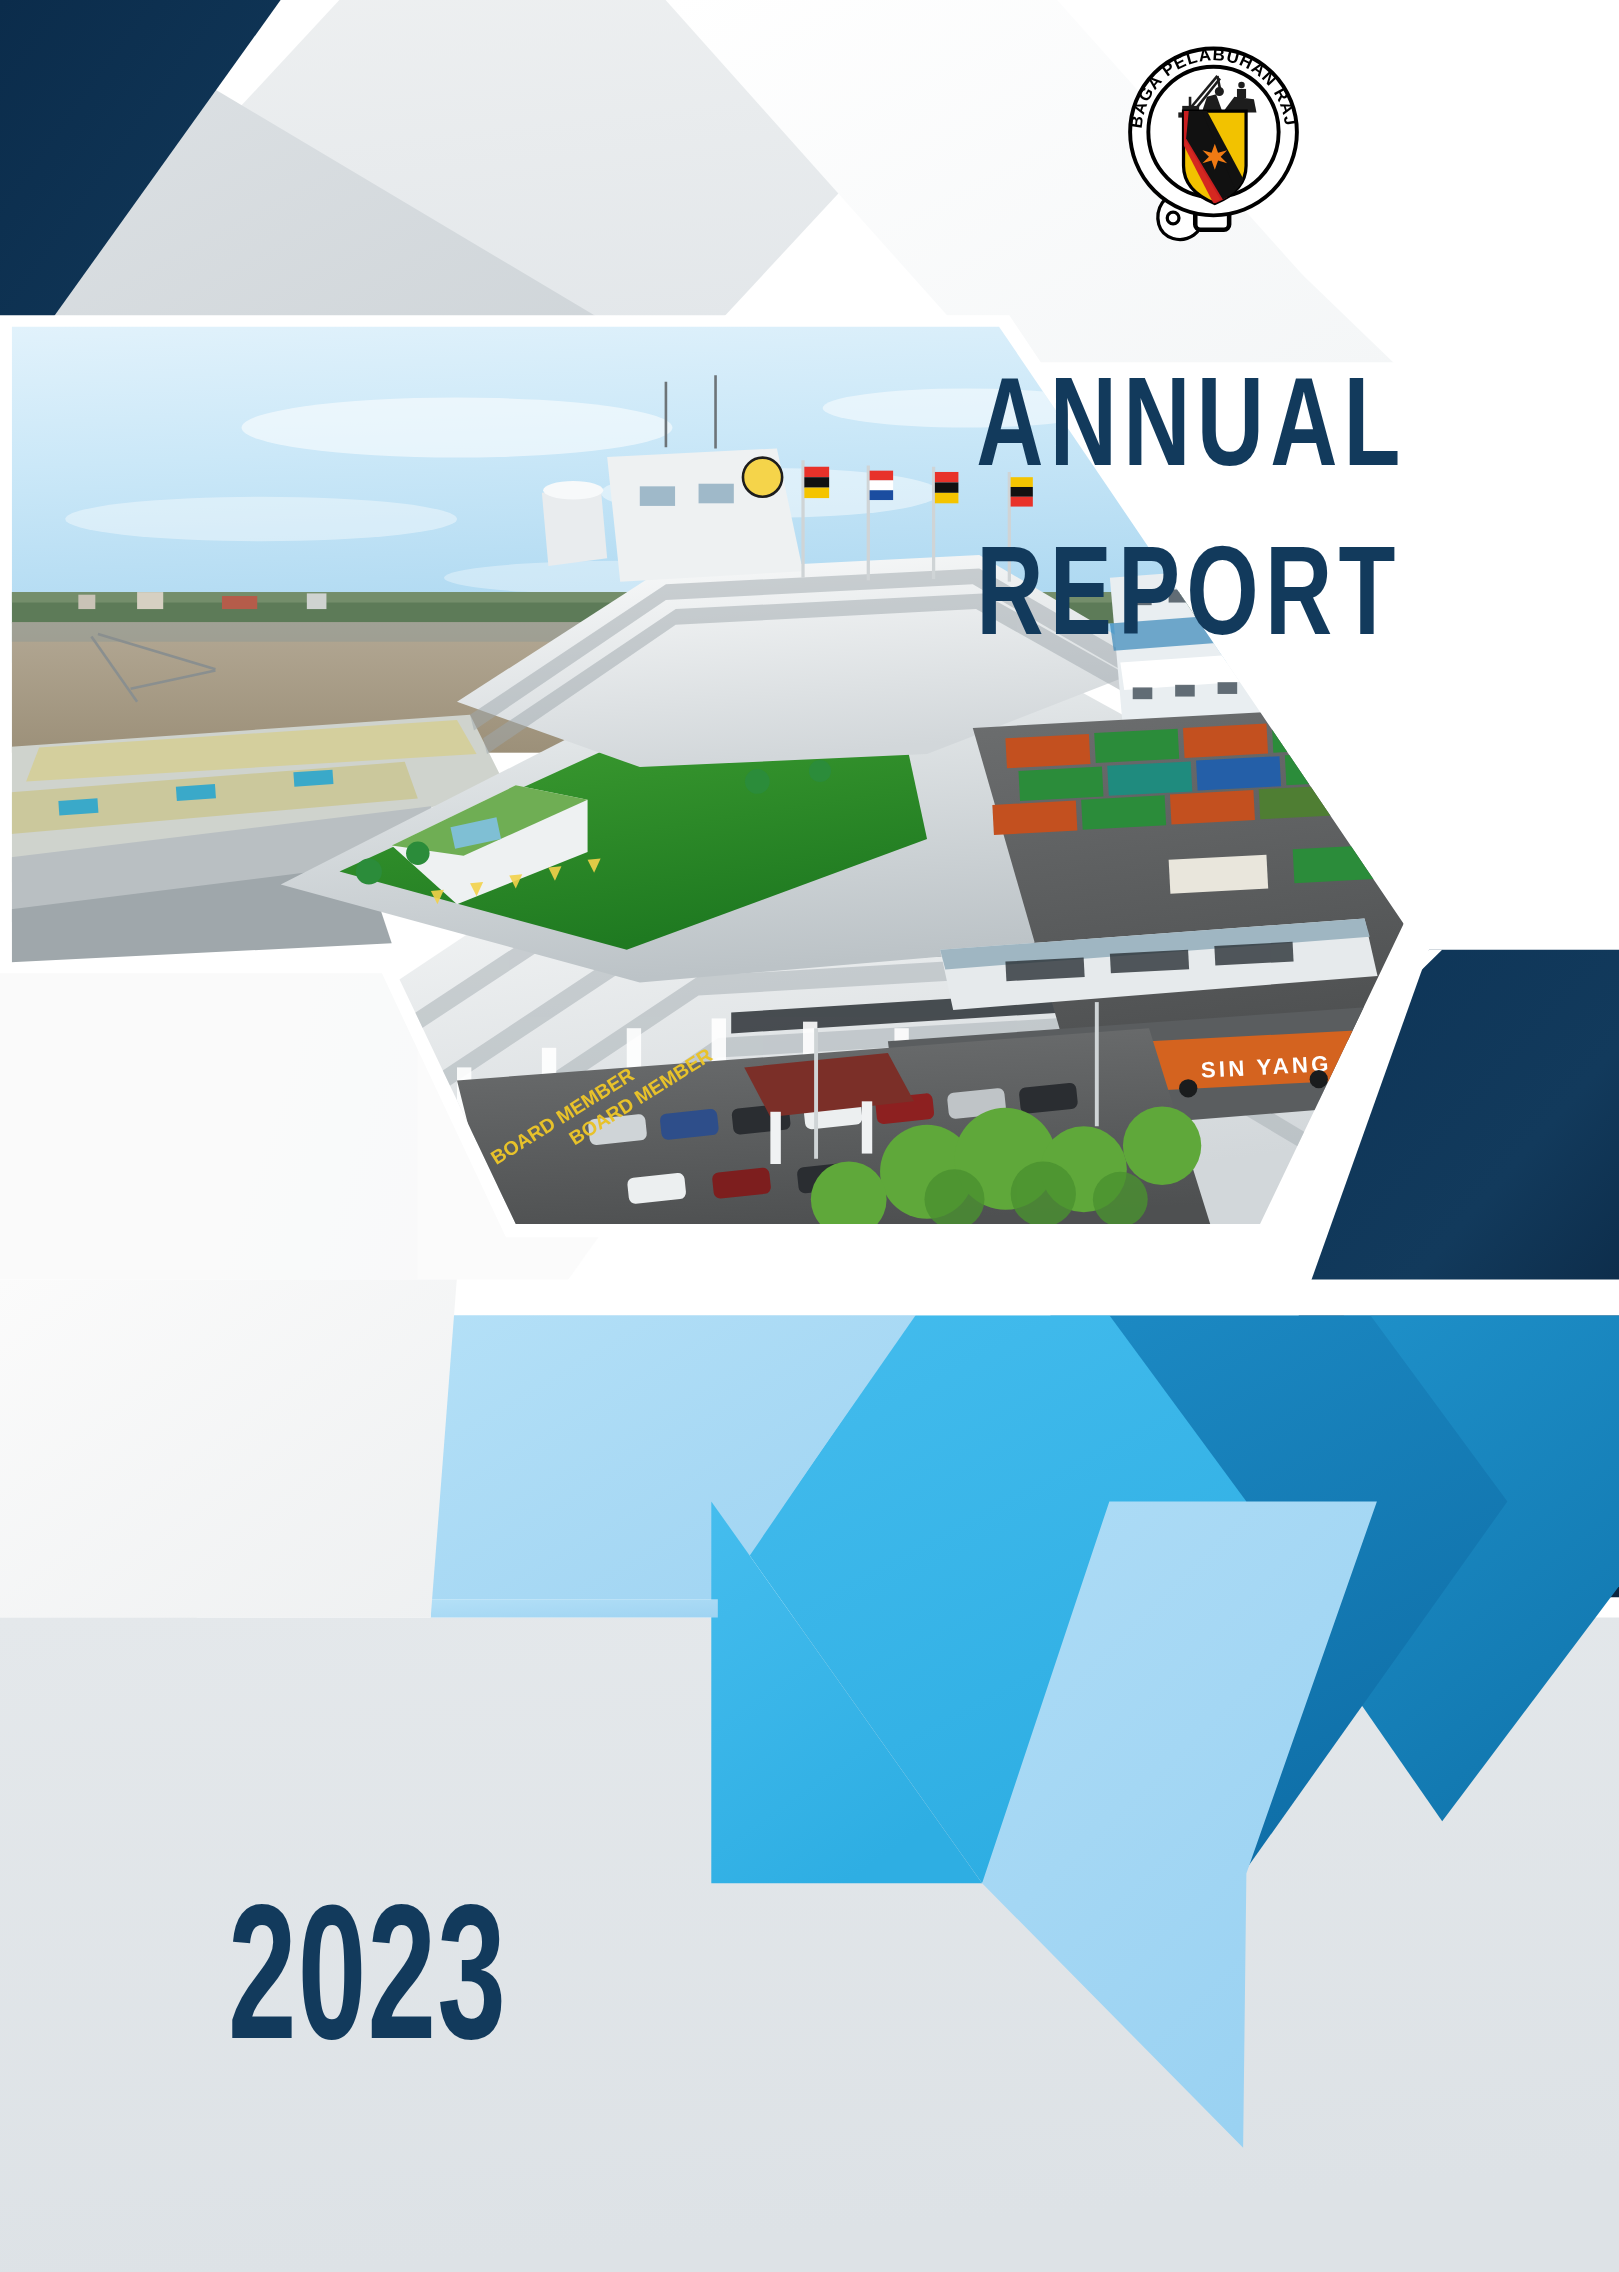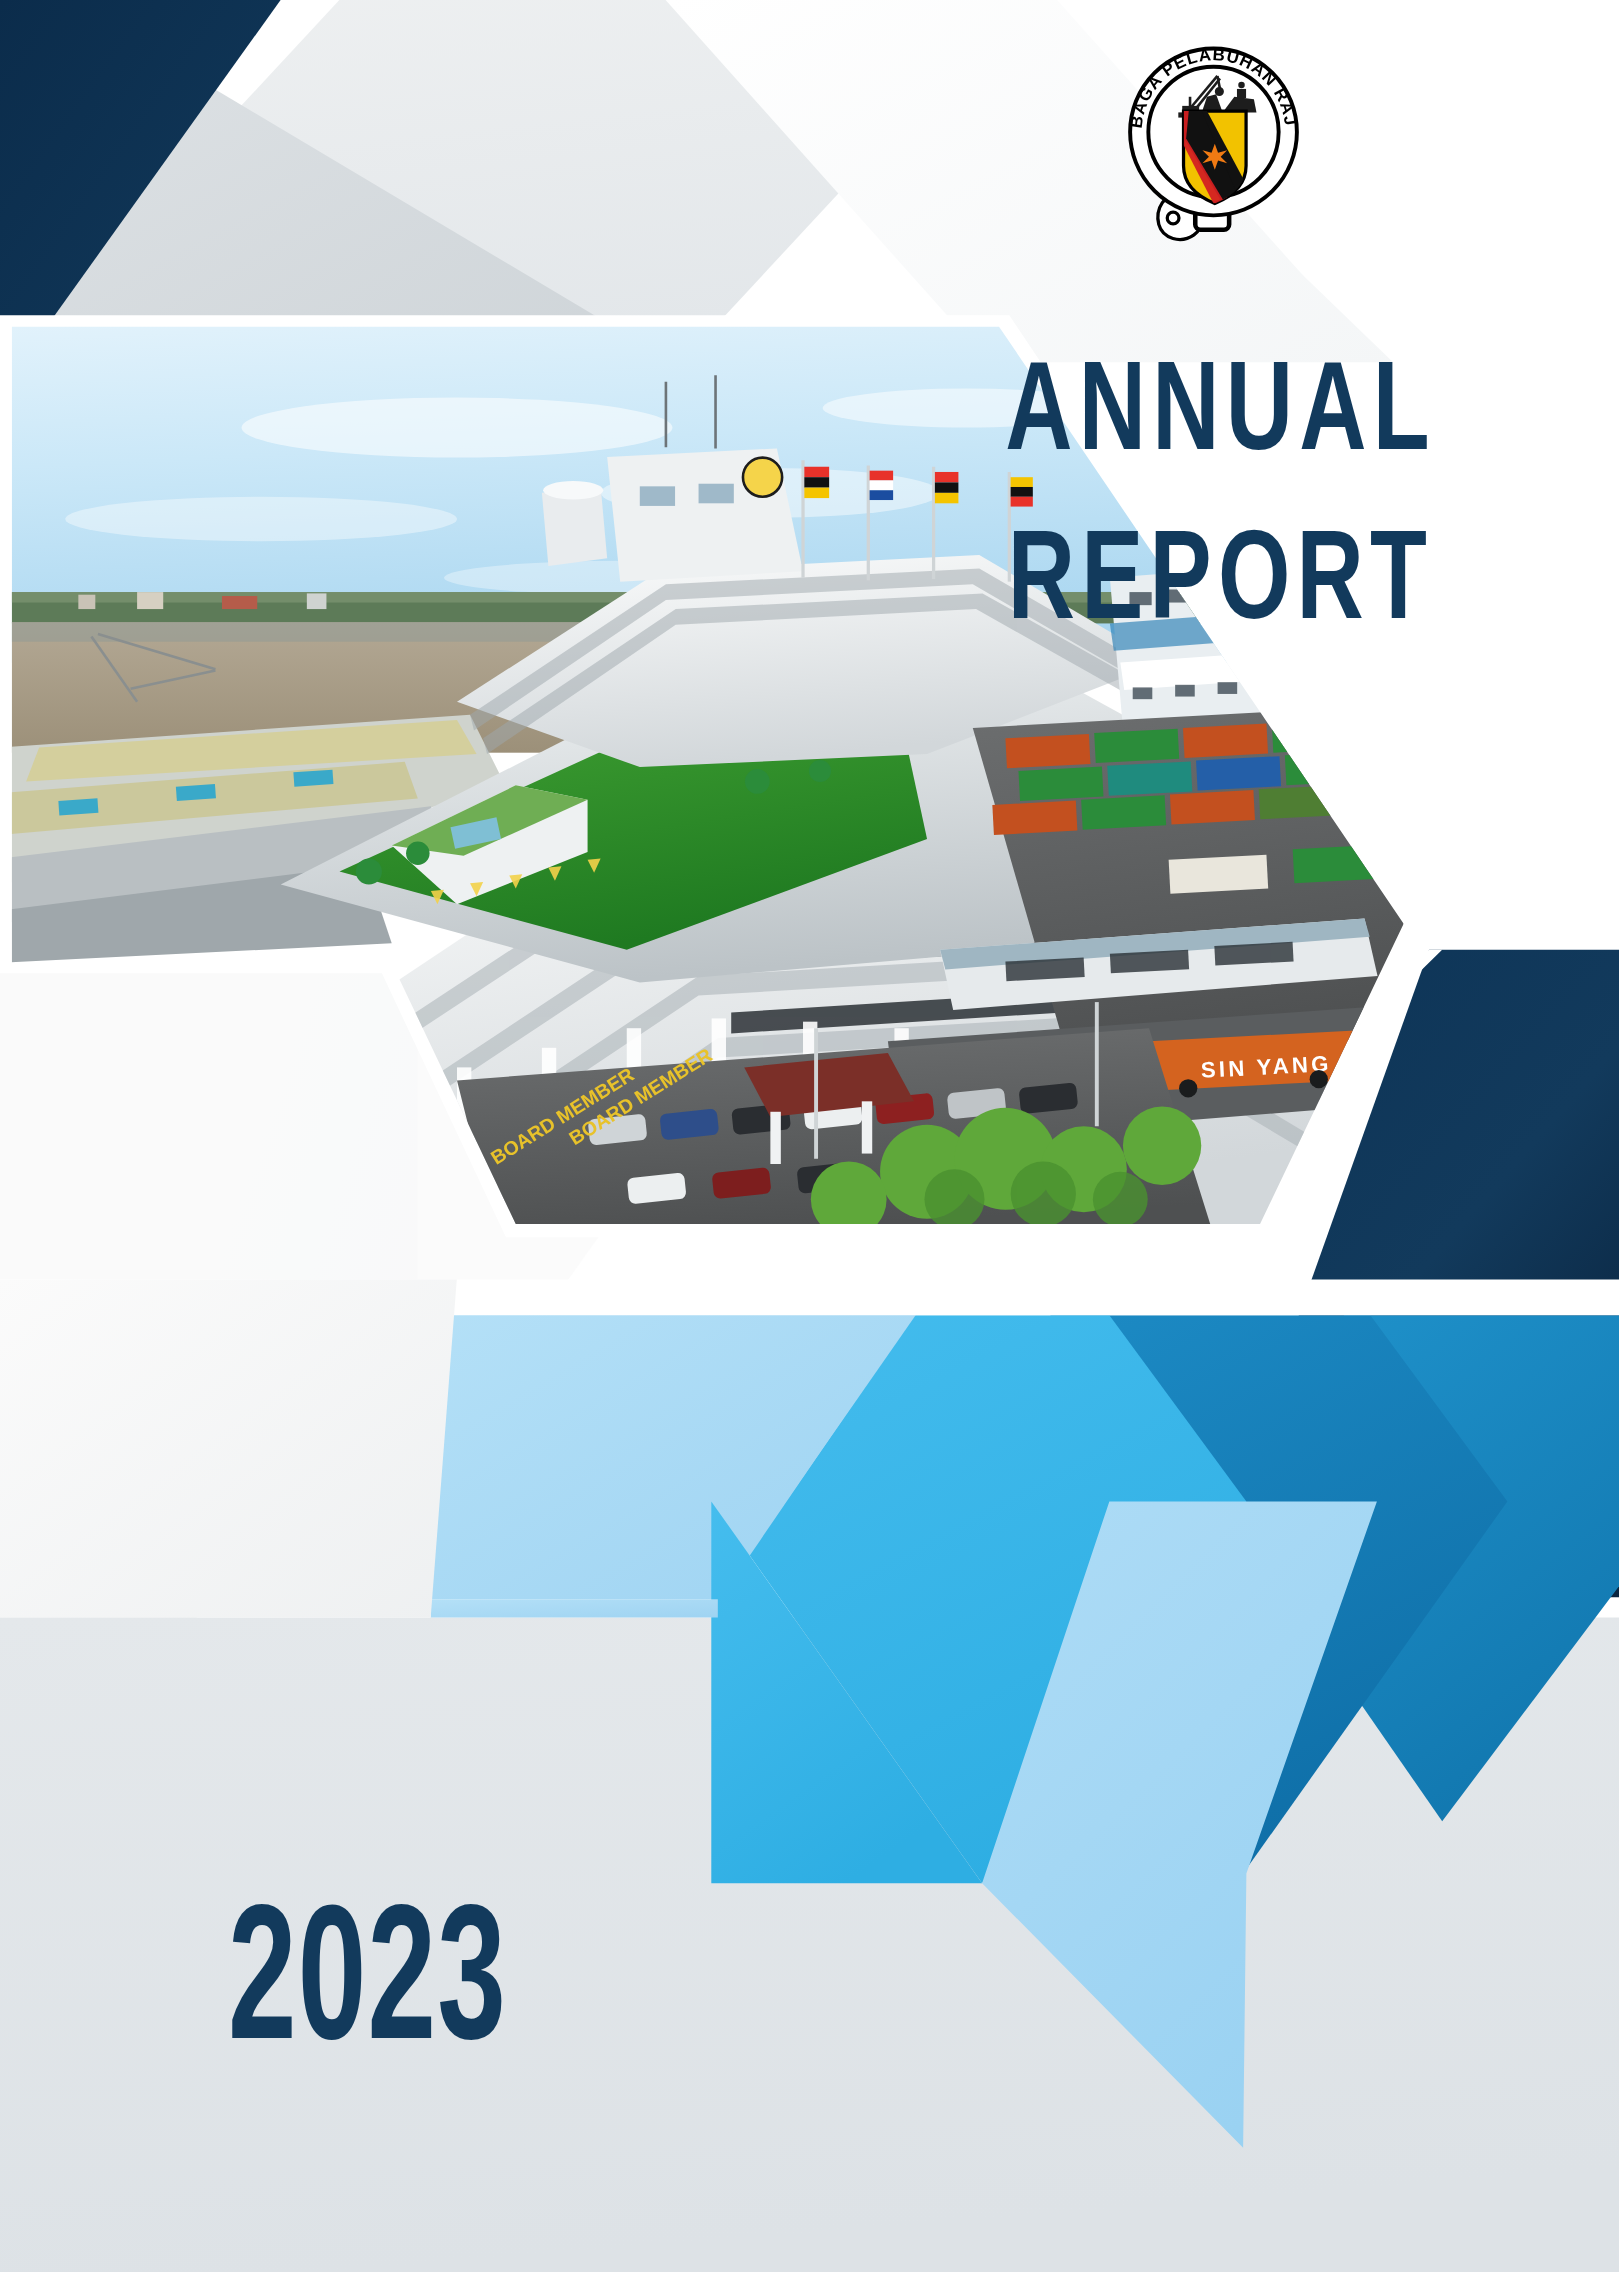--- a/index.html
+++ b/index.html
@@ -28,23 +28,23 @@
   #logo{
     position:absolute;
     left:1118px;top:29px;
     width:191px;height:215px;
   }
   #logo svg{width:100%;height:100%;display:block;}
 
   
   #title-block{
     position:absolute;
-    left:966px;top:316px;
+    left:966px;top:332px;
     width:509px;
-    text-align:center;
+    text-align:left;
     pointer-events:none;
   }
   .title-line{
     color:#123a5c;
     font-family:"Liberation Sans",sans-serif;
     font-weight:700;
     font-size:97px;
     line-height:1.42;
     letter-spacing:6.5px;
     transform:scaleY(1.30) scaleX(0.96);

